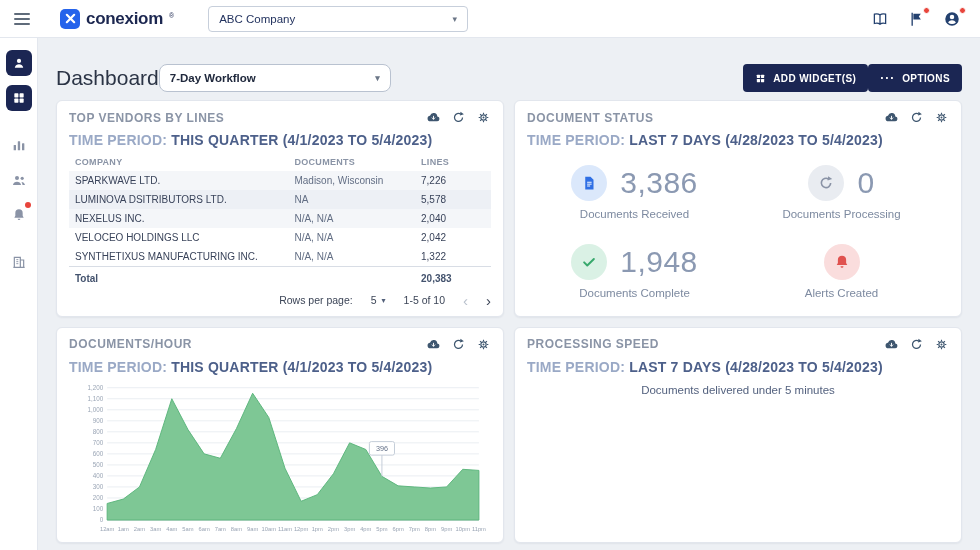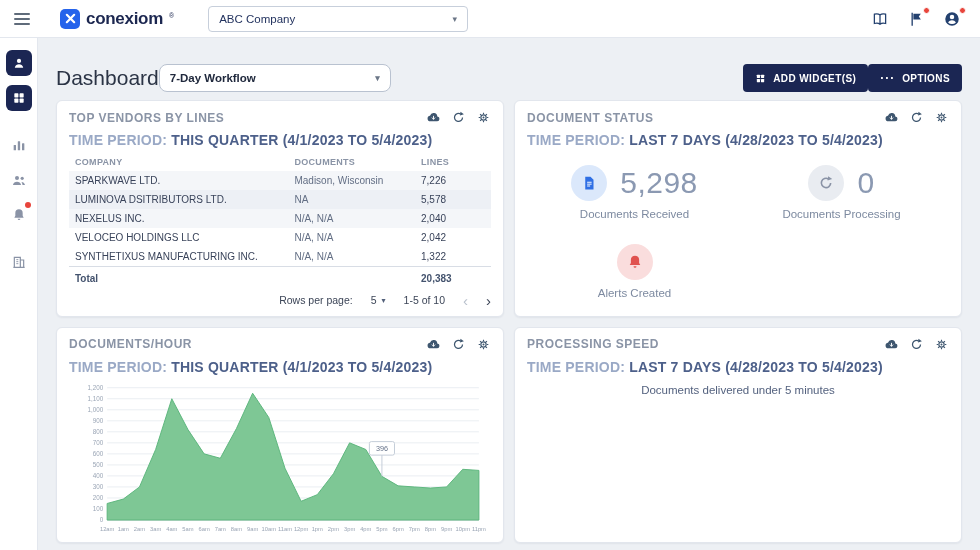--- a/index.html
+++ b/index.html
@@ -327,38 +327,49 @@
 
         <div class="status-grid">
           <div class="stat">
             <div class="stat-top">
               <span class="stat-icon" style="background: rgb(219, 232, 251); color: rgb(47, 111, 228);">
                 <svg viewBox="0 0 24 24" fill="currentColor">
                     <path d="M7 3.5h7l4 4v13H7z"></path>
                     <path d="M9.5 11h6M9.5 13.5h6M9.5 16h4" stroke="#fff" stroke-width="1.3"></path>
                   </svg>
               </span>
-              <span class="stat-value">5,298</span>
+              <span class="stat-value">3,386</span>
             </div>
             <div class="stat-label">Documents Received</div>
           </div>
 
           <div class="stat">
             <div class="stat-top">
               <span class="stat-icon" style="background: rgb(233, 236, 241); color: rgb(138, 147, 166);">
                 <svg viewBox="0 0 24 24">
                     <path d="M18.2 12a6.2 6.2 0 1 1-3-5.4" fill="none" stroke="currentColor" stroke-width="2.2"></path>
                     <polygon points="14.9,2.9 20.3,6.7 14.1,8.7" fill="currentColor"></polygon>
                   </svg>
               </span>
               <span class="stat-value">0</span>
             </div>
             <div class="stat-label">Documents Processing</div>
           </div>
 
+          <div class="stat">
+            <div class="stat-top">
+              <span class="stat-icon" style="background: rgb(218, 241, 229); color: rgb(55, 168, 108);">
+                <svg viewBox="0 0 24 24" fill="none" stroke="currentColor" stroke-width="2.6" stroke-linecap="round" stroke-linejoin="round">
+                    <path d="M5.5 12.5l4.2 4.2L18.5 8"></path>
+                  </svg>
+              </span>
+              <span class="stat-value">1,948</span>
+            </div>
+            <div class="stat-label">Documents Complete</div>
+          </div>
 
           <div class="stat">
             <div class="stat-top">
               <span class="stat-icon" style="background: rgb(250, 221, 221); color: rgb(224, 82, 79);">
                 <svg viewBox="0 0 24 24" fill="currentColor">
                     <path d="M12 3.5a5.5 5.5 0 0 0-5.5 5.5v4.2L5 16h14l-1.5-2.8V9A5.5 5.5 0 0 0 12 3.5z"></path>
                     <path d="M10 17.5a2 2 0 0 0 4 0z"></path>
                   </svg>
               </span>
             </div>

